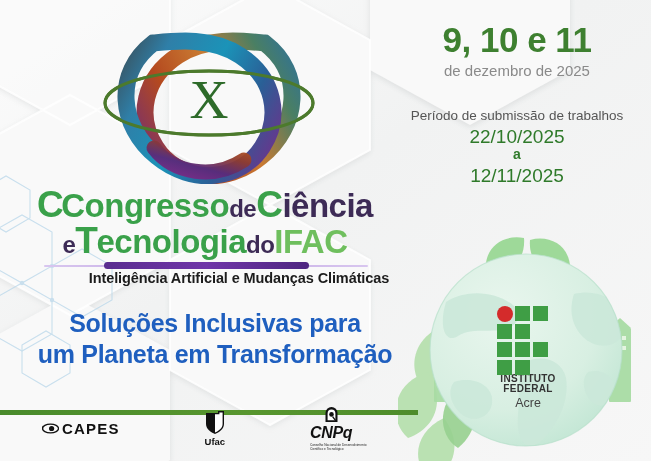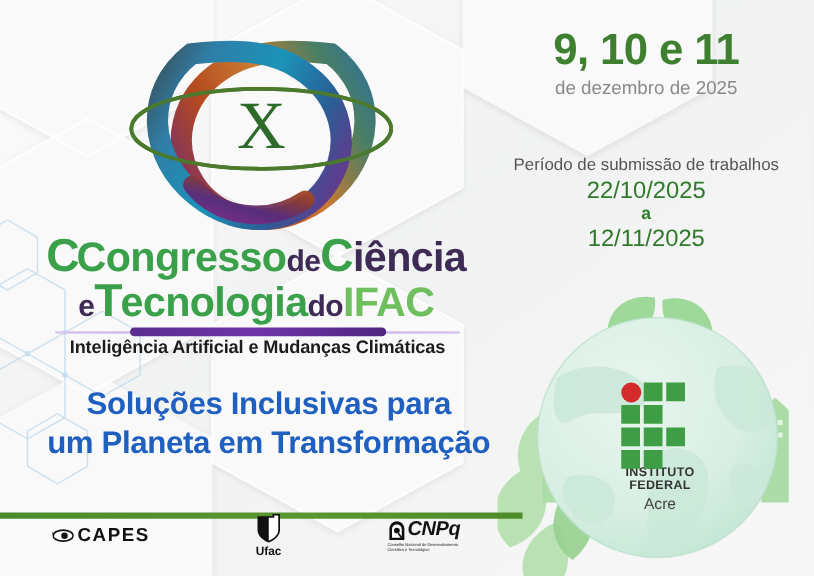--- a/index.html
+++ b/index.html
@@ -32,32 +32,32 @@
   .g-light{color:#6fbf5e;}
   .sm{font-size:24px;font-weight:600;}
   .capL{font-size:37px;}
   
   #purple-rule{position:absolute;left:44px;top:262px;width:324px;height:7px;}
   #purple-rule .thin{position:absolute;left:0;top:2.5px;width:100%;height:2px;
      background:linear-gradient(90deg,#d8c6ef 0%,#c3a8e4 50%,#d8c6ef 100%);border-radius:2px;}
   #purple-rule .thick{position:absolute;left:60px;top:0;width:205px;height:7px;
      background:linear-gradient(90deg,#5a2d8f 0%,#6f35a8 50%,#4e2580 100%);border-radius:4px;}
   #subtitle{position:absolute;left:0;top:270px;width:412px;text-align:center;
-     font-size:14.5px;font-weight:700;color:#1c1c1c;letter-spacing:-.1px;}
+     font-size:14.5px;font-weight:700;color:#1c1c1c;letter-spacing:-.1px;padding-left:33px;}
   
   #slogan{position:absolute;left:0;top:308px;width:430px;text-align:center;
      font-size:25px;font-weight:700;color:#1f5fbf;line-height:1.25;letter-spacing:-.3px;}
   
   #green-rule{position:absolute;left:0;top:410px;width:418px;height:5px;
      background:linear-gradient(90deg,#4a8b2c 0%,#58962f 60%,#4e8c2b 100%);}
   
   #dates{position:absolute;left:383px;top:22px;width:268px;text-align:center;}
   .big-date{font-size:35px;font-weight:700;color:#3e8030;letter-spacing:-.5px;line-height:1.05;}
   .sub-date{font-size:15px;color:#8a8a8a;margin-top:3px;}
-  #submission{position:absolute;left:383px;top:124px;width:268px;text-align:center;}
+  #submission{position:absolute;left:383px;top:108px;width:268px;text-align:center;}
   .sub-label{font-size:13.5px;color:#555;}
   .sub-range{font-size:19px;font-weight:400;color:#2f7a2a;line-height:1.12;margin-top:3px;}
   .sub-a{font-size:14px;font-weight:700;color:#2f7a2a;line-height:1.05;}
   
   #globe-block{position:absolute;left:398px;top:232px;width:253px;height:229px;}
   #if-logo{position:absolute;left:468px;top:306px;width:120px;text-align:center;}
   .if-grid{position:relative;width:62px;height:62px;margin:0 auto 6px auto;}
   .if-cell{position:absolute;width:15px;height:15px;background:#3f9e45;}
   .if-dot{position:absolute;width:16px;height:16px;border-radius:50%;background:#d42b2b;}
   .if-name{font-size:10px;font-weight:700;color:#333;line-height:1.02;letter-spacing:.3px;}
@@ -302,21 +302,21 @@
     <div class="sp">
       <svg width="22" height="24" viewBox="0 0 22 24">
         <path d="M2,2 L14,2 L14,0 L20,0 L20,13 C20,18 15,21.5 11,23 C7,21.5 2,18 2,13 Z" fill="#111"></path>
         <path d="M11,3.2 L11,21.6 C14.4,20.2 18.6,17.2 18.6,13 L18.6,1.4 L15.4,1.4 L15.4,3.2 Z" fill="#fff"></path>
       </svg>
       <span class="ufac-txt">Ufac</span>
     </div>
 
 
     <div class="sp" style="align-items:flex-start;">
-      <div style="display:flex;align-items:center;gap:1px;">
+      <div style="display:flex;align-items:center;gap:1px;flex-direction:column;">
         <svg width="15" height="17" viewBox="0 0 15 17">
           <path d="M1.5,16 L1.5,7 A6,6 0 0 1 13.5,7 L13.5,16 Z" fill="#111"></path>
           <path d="M3.6,14.2 L3.6,7.4 A3.9,3.9 0 0 1 11.4,7.4 L11.4,14.2 Z" fill="#fff"></path>
           <circle cx="7.5" cy="8.4" r="2.3" fill="#111"></circle>
           <path d="M8.6,10.6 L12.4,15.6" stroke="#111" stroke-width="1.4"></path>
         </svg>
         <span class="cnpq-txt">CNPq</span>
       </div>
       <div class="cnpq-sub">Conselho Nacional de Desenvolvimento Científico e Tecnológico</div>
     </div>

